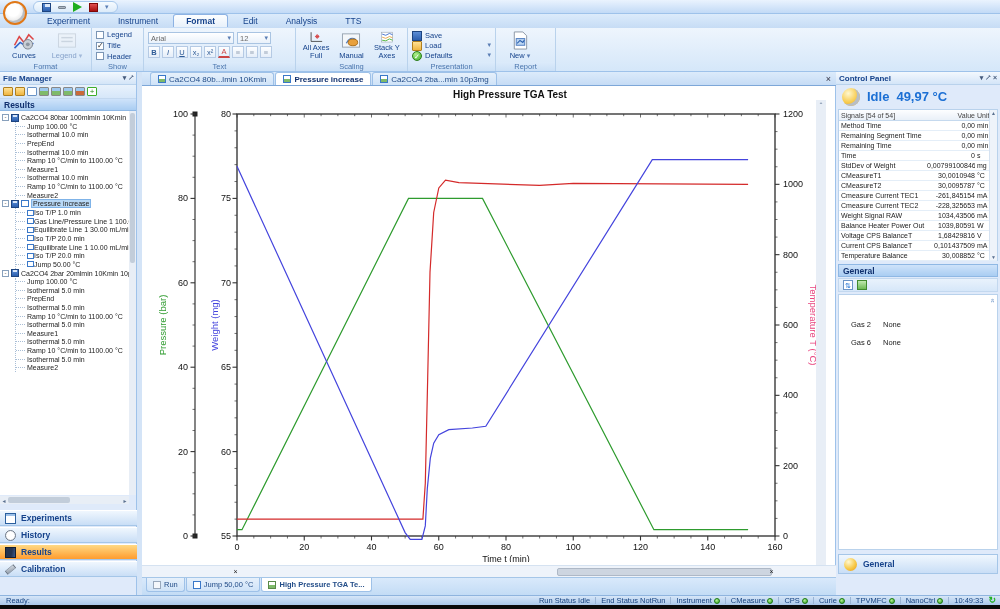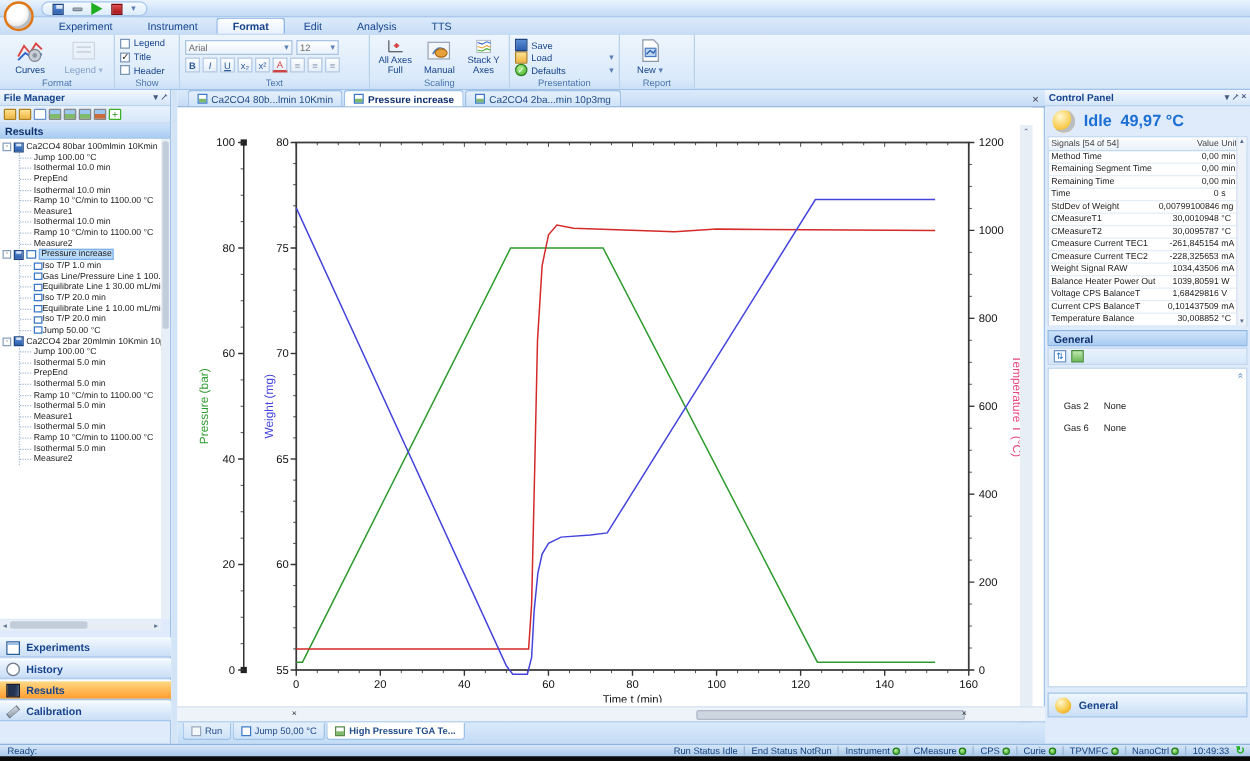--- a/index.html
+++ b/index.html
@@ -27,21 +27,21 @@
 .bigbtn.disabled{opacity:.45}
 .bigicon{width:24px;height:20px}
 .chkrow{display:flex;align-items:center;gap:3px;height:10px;font-size:7.5px}
 .chkbox{width:8px;height:8px;border:1px solid #7a95b5;background:#fff;position:relative}
 .chkbox.checked::after{content:"✓";position:absolute;left:0px;top:-2px;font-size:8px;color:#2c2c2c}
 .textgrid{display:flex;flex-direction:column;gap:2px;padding-top:2px}
 .combo{display:flex;align-items:center;border:1px solid #a9c4e2;background:linear-gradient(#fff,#e9f1fa);height:12px;padding:0 2px;font-size:7.5px;color:#6a6a6a}
 .combo .dd{margin-left:auto}
 .tgbtn{width:12px;height:12px;border:1px solid #b5cae4;background:linear-gradient(#fdfeff,#e5eef9);font-size:7.5px;color:#2d5a96;display:flex;align-items:center;justify-content:center}
 .tgbtn.gray{color:#9aa8ba}
-.smallrow{display:flex;align-items:center;gap:3px;height:11px;font-size:7.5px;white-space:nowrap}
+.smallrow{display:flex;align-items:flex-start;gap:3px;height:11px;font-size:7.5px;white-space:nowrap}
 .smallicon{width:10px;height:10px;flex:0 0 auto}
 .icon-floppy2{background:linear-gradient(#5b8dd6,#2c5fae);border:1px solid #1d4480;position:relative}
 .icon-folder{background:linear-gradient(#ffe194,#efb53f);border:1px solid #b07f1e;border-radius:1px}
 .icon-check{background:radial-gradient(circle at 35% 30%,#aef08a,#3fae2a);border-radius:50%;border:1px solid #2a7d1a;color:#fff;font-size:7px;text-align:center;line-height:9px}
 
 #main{position:absolute;left:0;top:72px;width:1000px;height:523px}
 #file-manager{position:absolute;left:0;top:0;width:137px;height:523px;background:#dfeafa;border-right:1px solid #9ec2ea}
 .panel-header{height:13px;background:linear-gradient(#f3f8fe,#d4e5f8);border-bottom:1px solid #b9d2ec;display:flex;align-items:center;padding:0 3px;font-size:8px;font-weight:bold;color:#15428b}
 .panel-header .hbtns{margin-left:auto;display:flex;gap:3px;color:#44597a;font-size:7px}
 #fm-toolbar{height:14px;display:flex;align-items:center;gap:2px;padding:0 3px;background:linear-gradient(#e9f2fc,#d6e7f9);border-bottom:1px solid #c3d8ef}
@@ -453,20 +453,21 @@
           <span class="dtab-ic"></span>
           <span>Pressure increase</span>
         </div>
         <div class="dtab">
           <span class="dtab-ic"></span>
           <span>Ca2CO4 2ba...min 10p3mg</span>
         </div>
       </div>
     <div id="doc-close">×</div>
     <div id="doc-page">
+      <div id="chart-title">High Pressure TGA Test</div>
       <svg id="chart-svg" width="684" height="460" viewBox="0 0 684 460">
           <defs>
             <clipPath id="plotclip">
               <rect x="94" y="9" width="540" height="429"></rect>
             </clipPath>
           </defs>
           <rect x="95" y="12" width="538" height="422" fill="#fff" stroke="#3a3a3a" stroke-width="1.4"></rect>
           <line x1="95" y1="434" x2="95" y2="438.5" stroke="#333" stroke-width="1.1"></line>
           <line x1="95" y1="12" x2="95" y2="15.5" stroke="#333" stroke-width="0.7"></line>
           <text x="95" y="448" text-anchor="middle" font-size="9" fill="#111">0</text>

